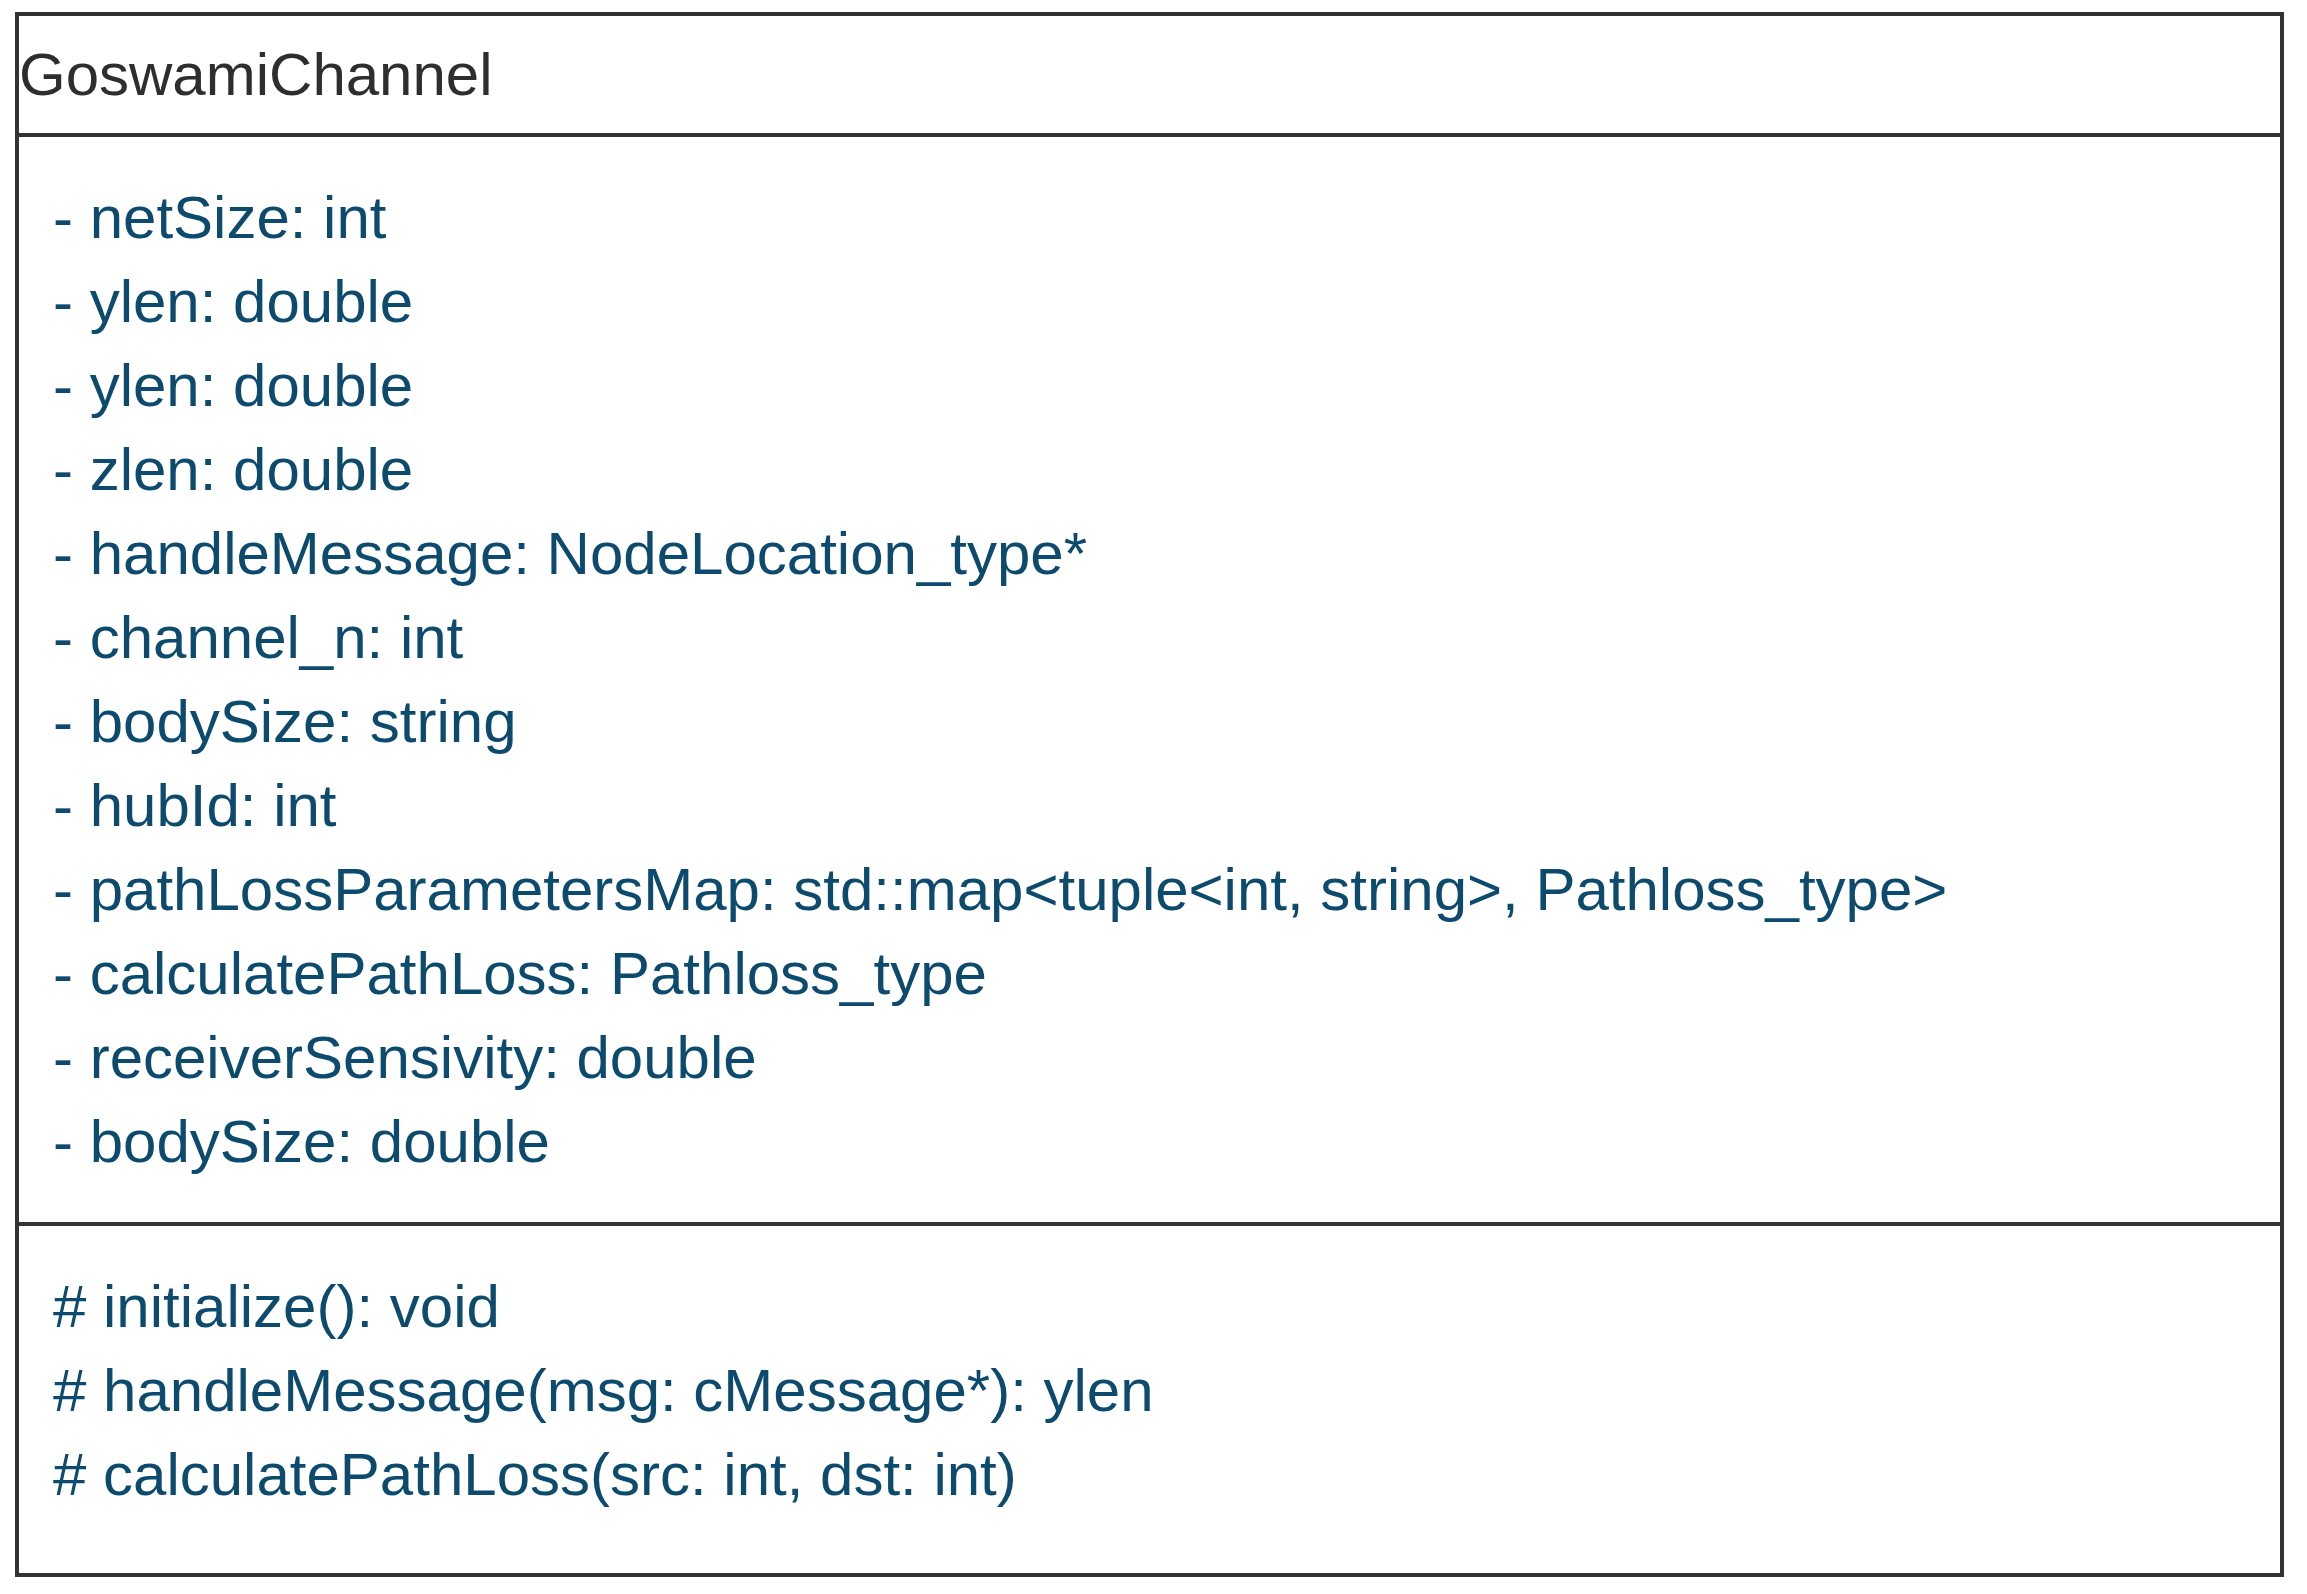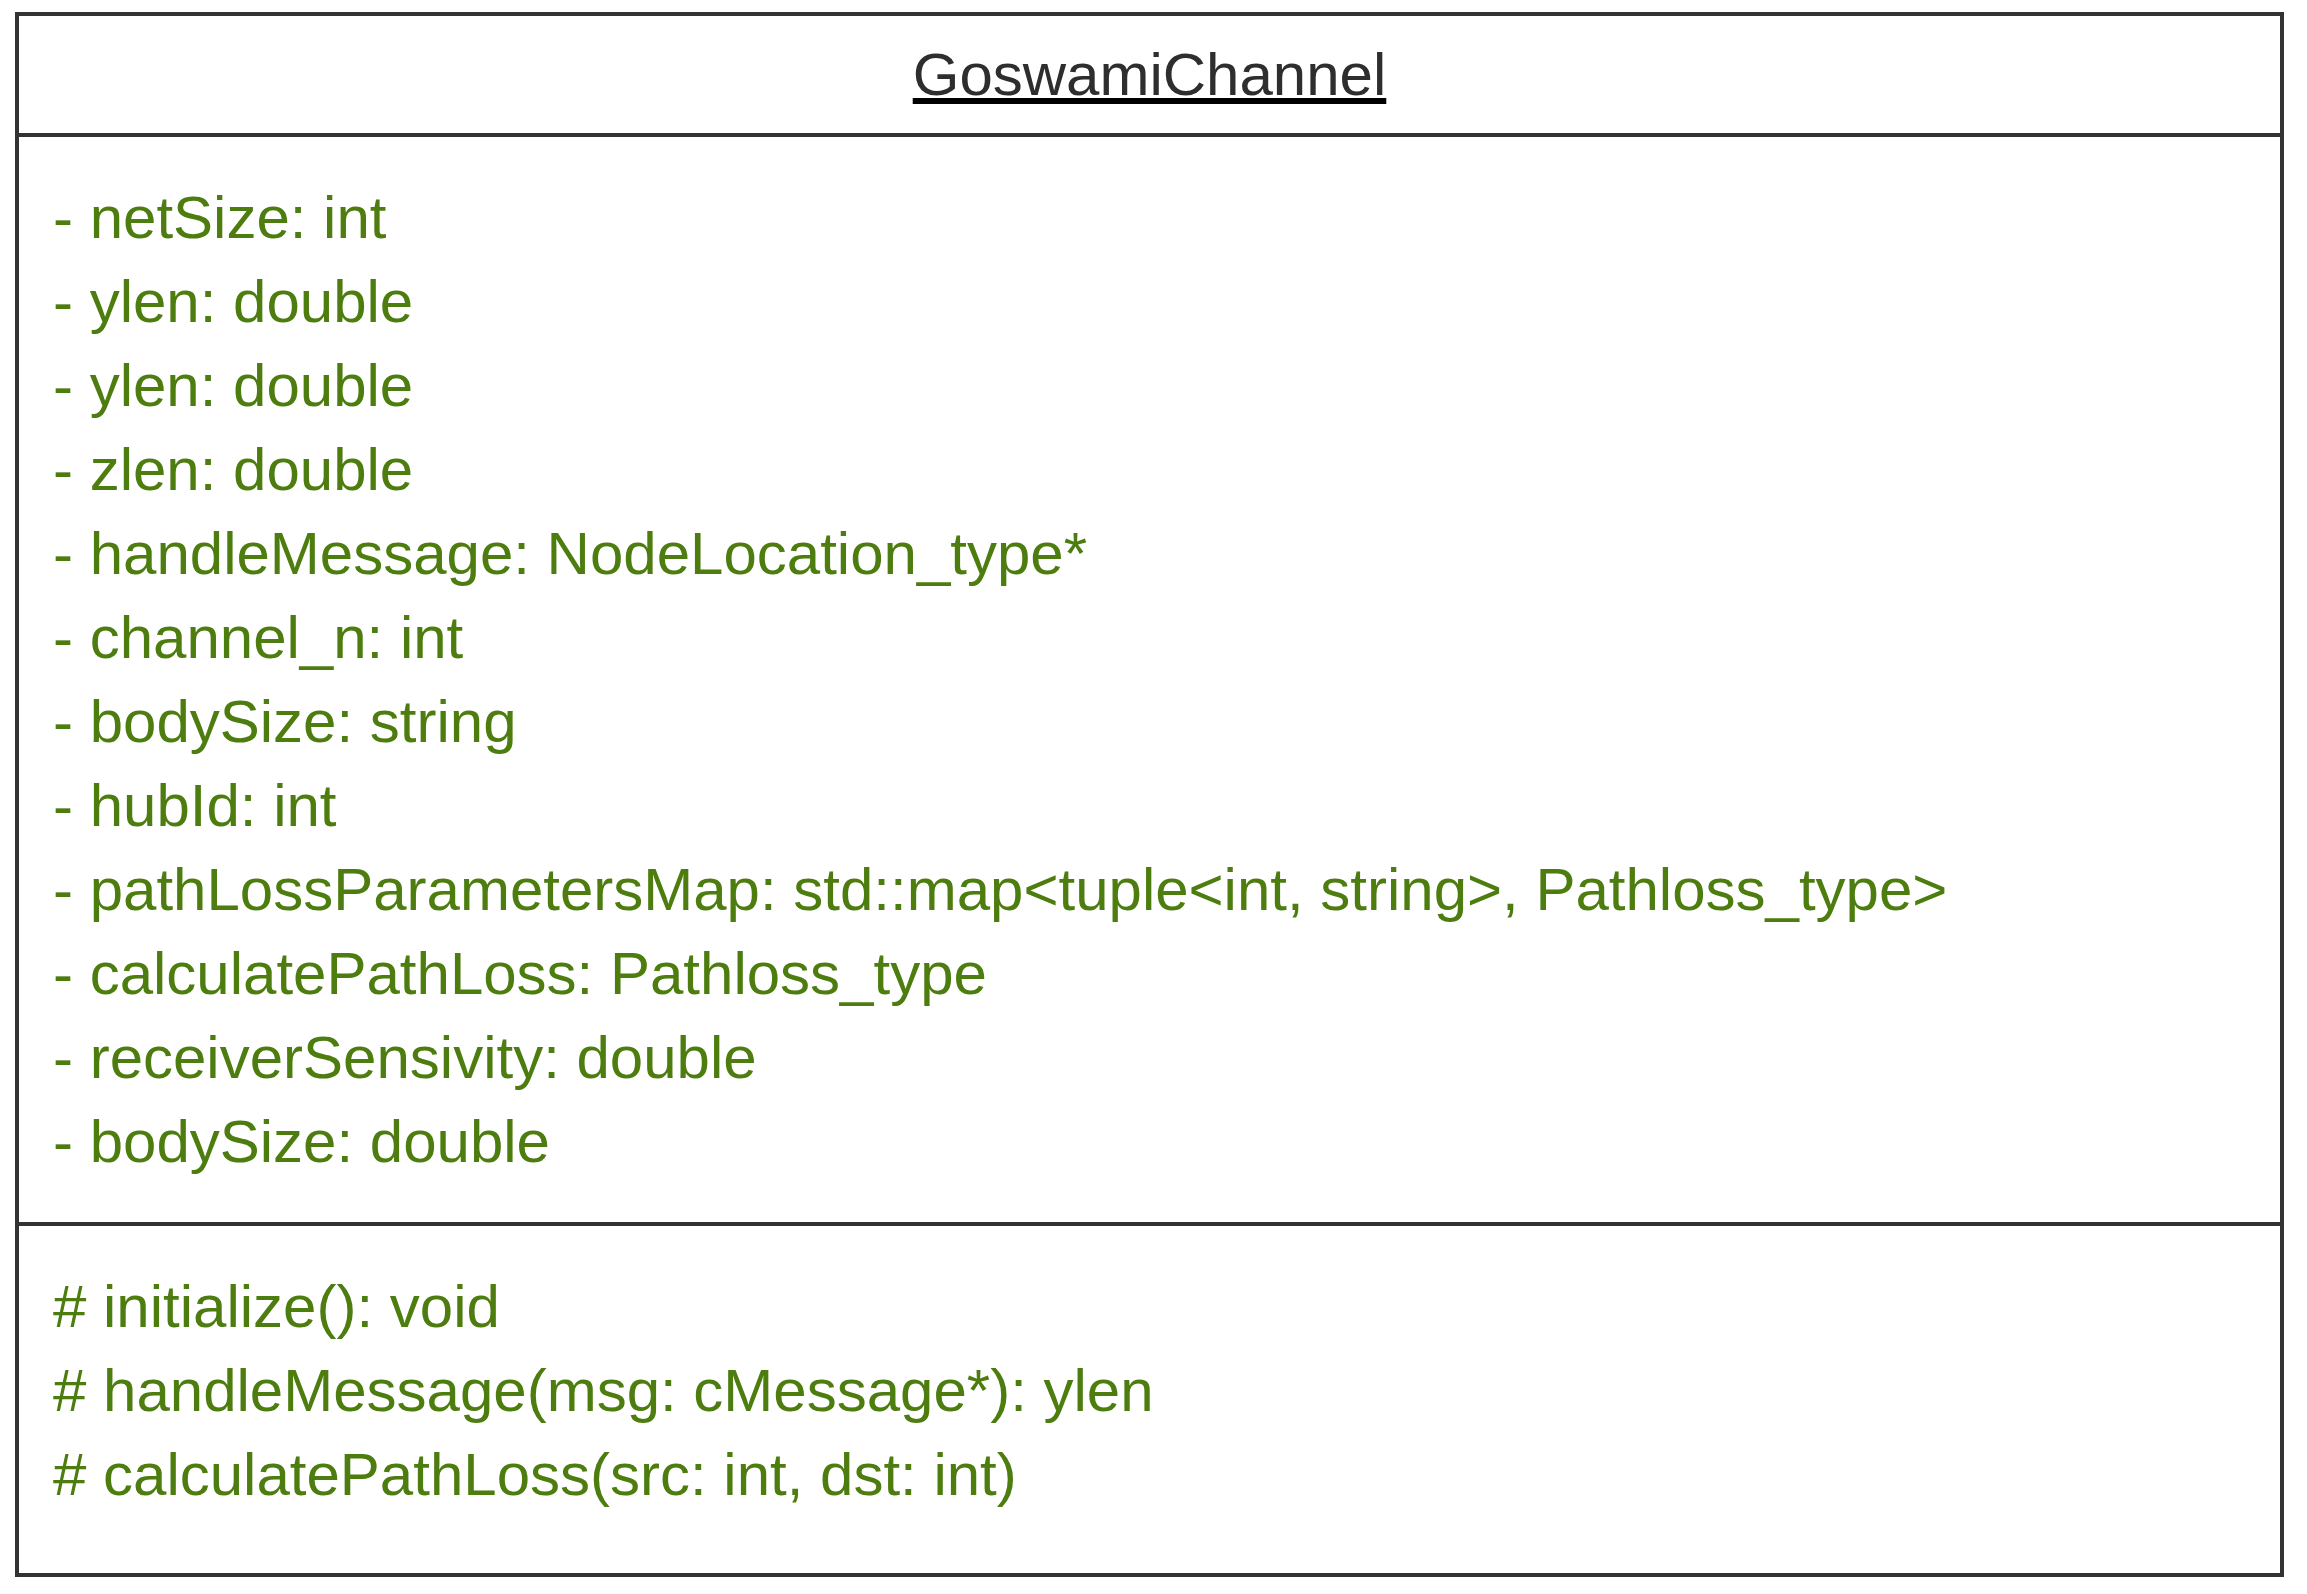--- a/index.html
+++ b/index.html
@@ -37,22 +37,21 @@
   }
 
   
   .compartment-name {
     height: 121px;
     flex: 0 0 121px;
     box-sizing: border-box;
     border-bottom: 4.5px solid #333333;
     display: flex;
     align-items: center;
-    justify-content: center;
-    text-decoration: underline;
+    justify-content: flex-start;
   }
   .class-title {
     font-size: 60px;
     line-height: 1;
     color: #2e2e2e;
     letter-spacing: 0px;
     white-space: nowrap;
   }
 
   
@@ -70,21 +69,21 @@
     flex: 1 1 auto;
     box-sizing: border-box;
     padding: 39px 12px 0 34px;
     overflow: hidden;
   }
 
   .member-line {
     font-size: 60px;
     line-height: 84px;
     height: 84px;
-    color: #4d7c0f;
+    color: #0c4a6e;
     white-space: nowrap;
   }
 </style>
 </head>
 <body>
 
 <div id="canvas">
 
   <div class="uml-class">
 

